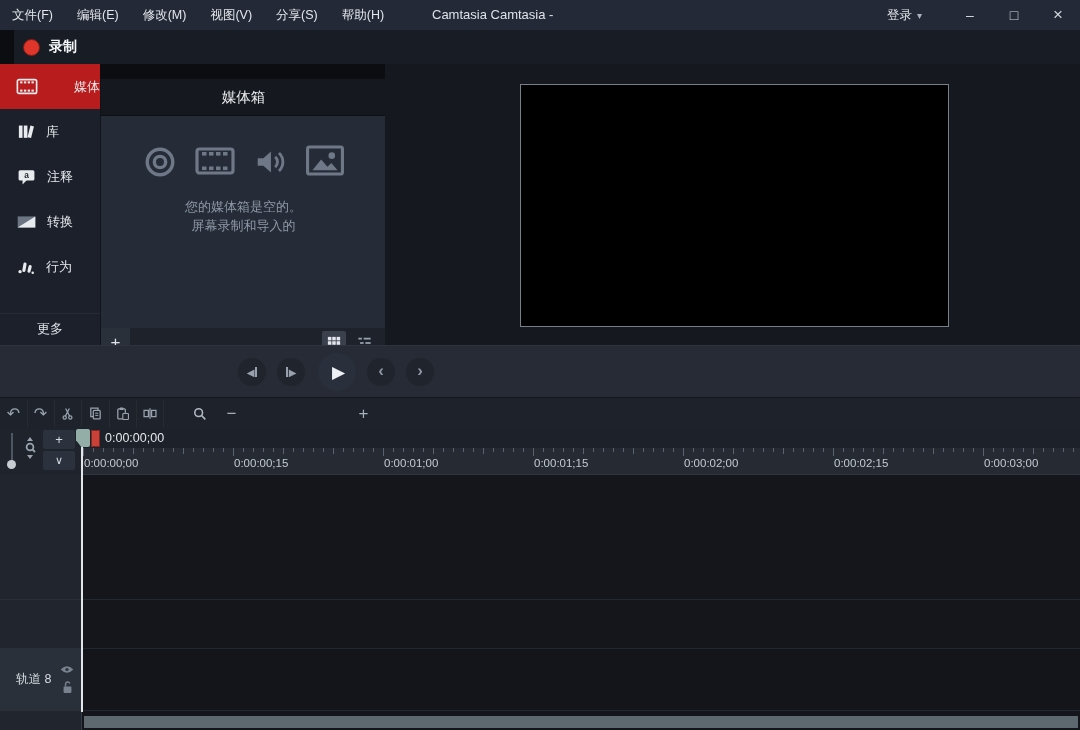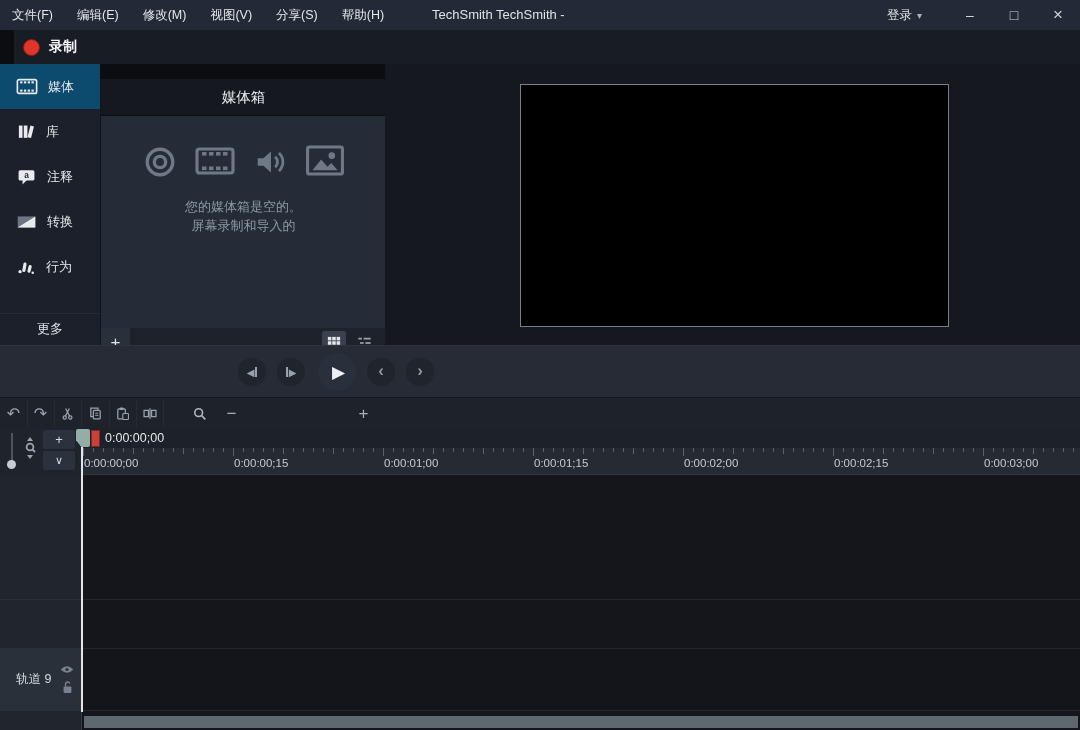--- a/index.html
+++ b/index.html
@@ -32,21 +32,21 @@
   #zoom-select .val{padding-left:10px;flex:1;}
   #zoom-select .caret{padding-right:8px;color:#aab2bc;font-size:11px;}
   #export-btn{position:absolute;left:946px;top:35px;width:26px;height:25px;background:#2c323c;border-radius:2px;
               display:flex;align-items:center;justify-content:center;}
   #share-btn{position:absolute;left:988px;top:34px;width:75px;height:27px;background:#82ab2a;border-radius:3px;
              display:flex;align-items:center;justify-content:center;gap:6px;color:#fff;font-size:14px;font-weight:bold;}
 
   
   #sidebar{left:0;top:64px;width:100px;height:281px;background:#1b202b;}
   .side-item{position:absolute;left:0;width:100px;height:45px;display:flex;align-items:center;gap:10px;padding-left:16px;box-sizing:border-box;color:#e6e9ec;font-size:13px;}
-  .side-item.sel{background:#0c4a6e;}
+  .side-item.sel{background:#b91c1c;justify-content:space-between;}
   #more-row{position:absolute;left:0;top:249px;width:100px;height:29px;border-top:1px solid #262b35;
             display:flex;align-items:center;justify-content:center;font-size:13px;color:#dfe3e8;background:#1b202b;}
 
   
   #media-panel{left:100px;top:79px;width:285px;height:281px;background:#262c37;border-left:1px solid #10131a;box-sizing:border-box;}
   #bin-header{position:absolute;left:0;top:0;width:285px;height:36px;background:#15181e;border-bottom:1px solid #0c0e12;
               display:flex;align-items:center;justify-content:center;font-size:14.5px;color:#eceef1;}
   #bin-icons{position:absolute;left:0;top:66px;width:285px;display:flex;justify-content:center;gap:18px;}
   #bin-empty{position:absolute;left:0;top:118px;width:285px;text-align:center;font-size:13px;line-height:19px;color:#8d97a5;}
   #import-btn{position:absolute;left:46px;top:185px;width:194px;height:32px;background:#82ab2a;border-radius:3px;
@@ -114,21 +114,21 @@
 
 <div id="titlebar" class="abs">
   <div id="menus">
     <span>文件(F)</span>
     <span>编辑(E)</span>
     <span>修改(M)</span>
     <span>视图(V)</span>
     <span>分享(S)</span>
     <span>帮助(H)</span>
   </div>
-  <div id="app-title">TechSmith TechSmith -</div>
+  <div id="app-title">Camtasia Camtasia -</div>
   <div id="tb-right">
     <div id="login">
       <span>登录</span>
       <span style="font-size:10px;color:#aab2bc;">▾</span>
     </div>
     <div class="win-btn">–</div>
     <div class="win-btn">□</div>
     <div class="win-btn close">×</div>
   </div>
 </div>
@@ -582,21 +582,21 @@
 </div>
 
 <div id="tracks" class="abs">
   <div class="lcol" style="top:0;height:125px;"></div>
   <div class="lane" style="top:0;height:125px;"></div>
 
   <div class="lcol" style="top:125px;height:49px;"></div>
   <div class="lane" style="top:125px;height:49px;"></div>
 
   <div class="lcol" id="track1-head" style="top:174px;height:62px;">
-    <span id="track1-label">轨道 9</span>
+    <span id="track1-label">轨道 8</span>
     <span id="track1-icons">
       <span>
         <svg width="14" height="9" viewBox="0 0 20 12">
             <path d="M1 6 Q10 -3.5 19 6 Q10 15.5 1 6 Z" fill="#78828e"></path>
             <circle cx="10" cy="6" r="2.3" fill="#2a303a"></circle>
           </svg>
       </span>
       <span>
         <svg width="11" height="14" viewBox="0 0 14 17">
             <rect x="2" y="8" width="10" height="8" rx="1" fill="#78828e"></rect>

